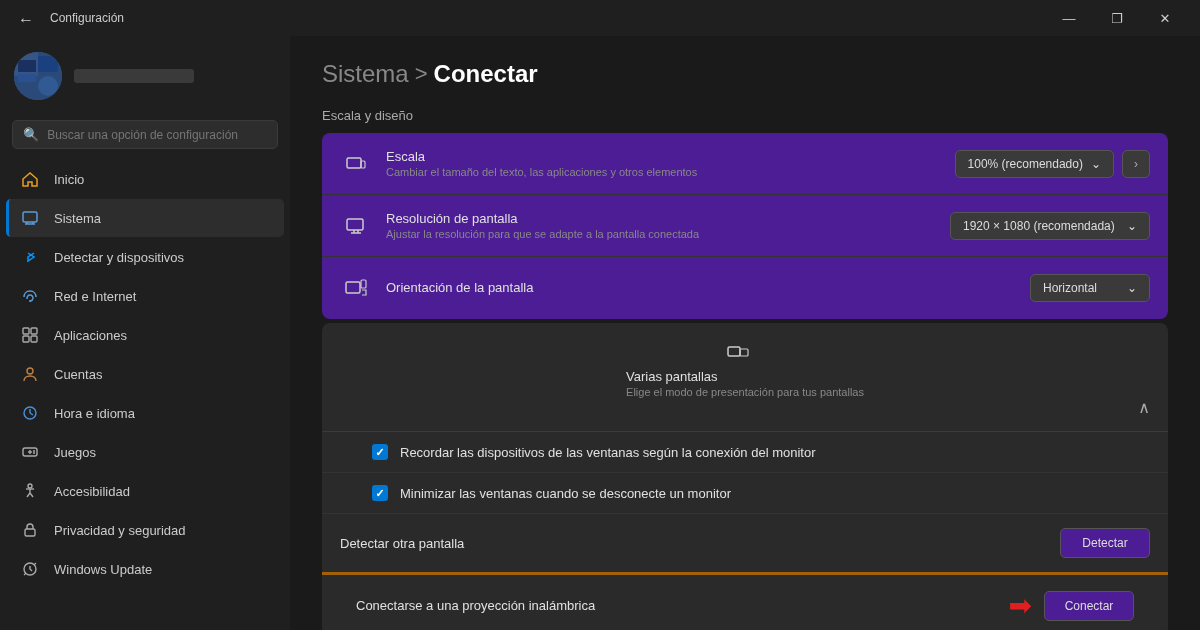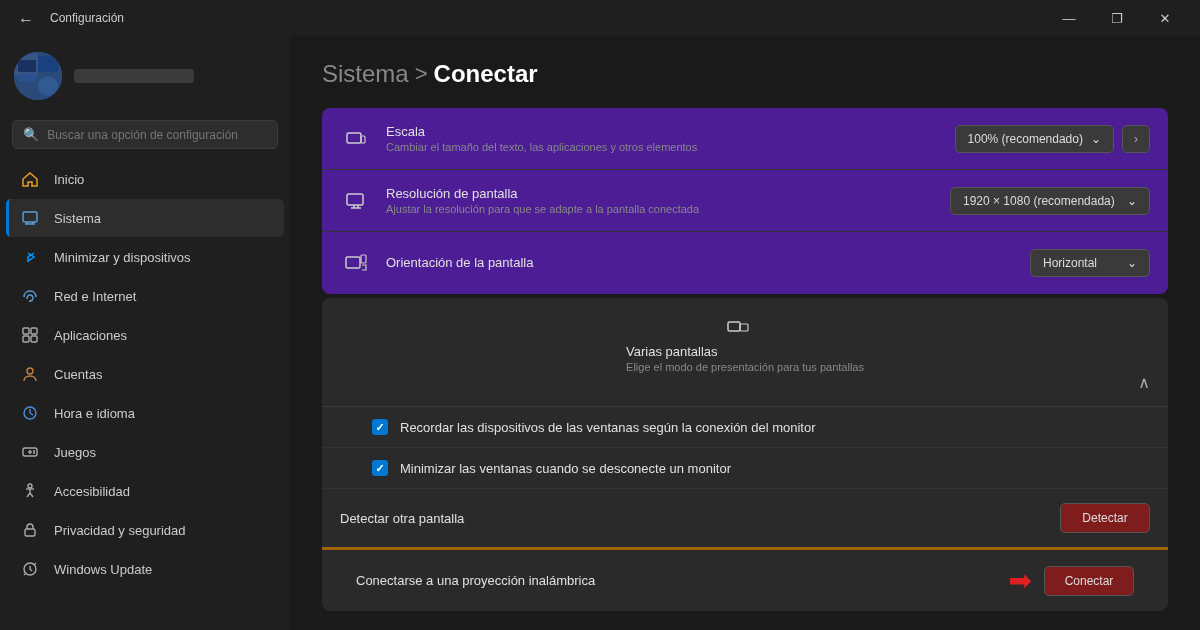--- a/index.html
+++ b/index.html
@@ -292,21 +292,21 @@
       font-size: 11px;
       font-weight: bold;
     }
     .detectar-row {
       display: flex;
       align-items: center;
       padding: 14px 18px;
       border-bottom: 3px solid #a16207;
     }
     .action-btn {
-      background: #7f1d1d;
+      background: #4c1d95;
       border: 1px solid #555;
       border-radius: 5px;
       color: #ddd;
       font-size: 12px;
       padding: 7px 18px;
       cursor: pointer;
       min-width: 90px;
     }
     .conectar-row {
       display: flex;
@@ -377,21 +377,21 @@
             </svg>
           </span>
     <span>Sistema</span>
   </div>
         <div class="nav-item">
     <span class="nav-icon">
             <svg width="18" height="18" viewBox="0 0 18 18" fill="none">
               <path d="M7 5L13 9L7 13V9L13 5L7 9" stroke="#0098ff" stroke-width="1.5" fill="none"></path>
             </svg>
           </span>
-    <span>Minimizar y dispositivos</span>
+    <span>Detectar y dispositivos</span>
   </div>
         <div class="nav-item">
     <span class="nav-icon">
             <svg width="18" height="18" viewBox="0 0 18 18" fill="none">
               <path d="M9 14C10.5 14 11.5 13 11.5 12" stroke="#5b9bd5" stroke-width="1.5" fill="none"></path>
               <path d="M6 12C6 10 7 8 9 8S12 10 12 12" stroke="#5b9bd5" stroke-width="1.5" fill="none"></path>
               <path d="M3 10C3 7 5 4 9 4S15 7 15 10" stroke="#5b9bd5" stroke-width="1.5" fill="none"></path>
               <circle cx="9" cy="14" r="1" fill="#5b9bd5"></circle>
             </svg>
           </span>
@@ -471,20 +471,21 @@
       </div>
   </div>
 
   <div class="content">
     <div class="breadcrumb">
       <span class="breadcrumb-parent">Sistema</span>
       <span class="breadcrumb-sep">&gt;</span>
       <span class="breadcrumb-current">Conectar</span>
     </div>
 
+    <div class="section-title">Escala y diseño</div>
 
     <div class="settings-card">
 
       <div class="settings-row">
         <div class="settings-row-icon">
           <svg width="22" height="22" viewBox="0 0 22 22" fill="none" xmlns="http://www.w3.org/2000/svg">
             <rect x="2" y="5" width="14" height="10" rx="1.5" stroke="#ccc" stroke-width="1.5" fill="none"></rect>
             <rect x="16" y="8" width="4" height="7" rx="1" stroke="#ccc" stroke-width="1.2" fill="none"></rect>
           </svg>
         </div>

